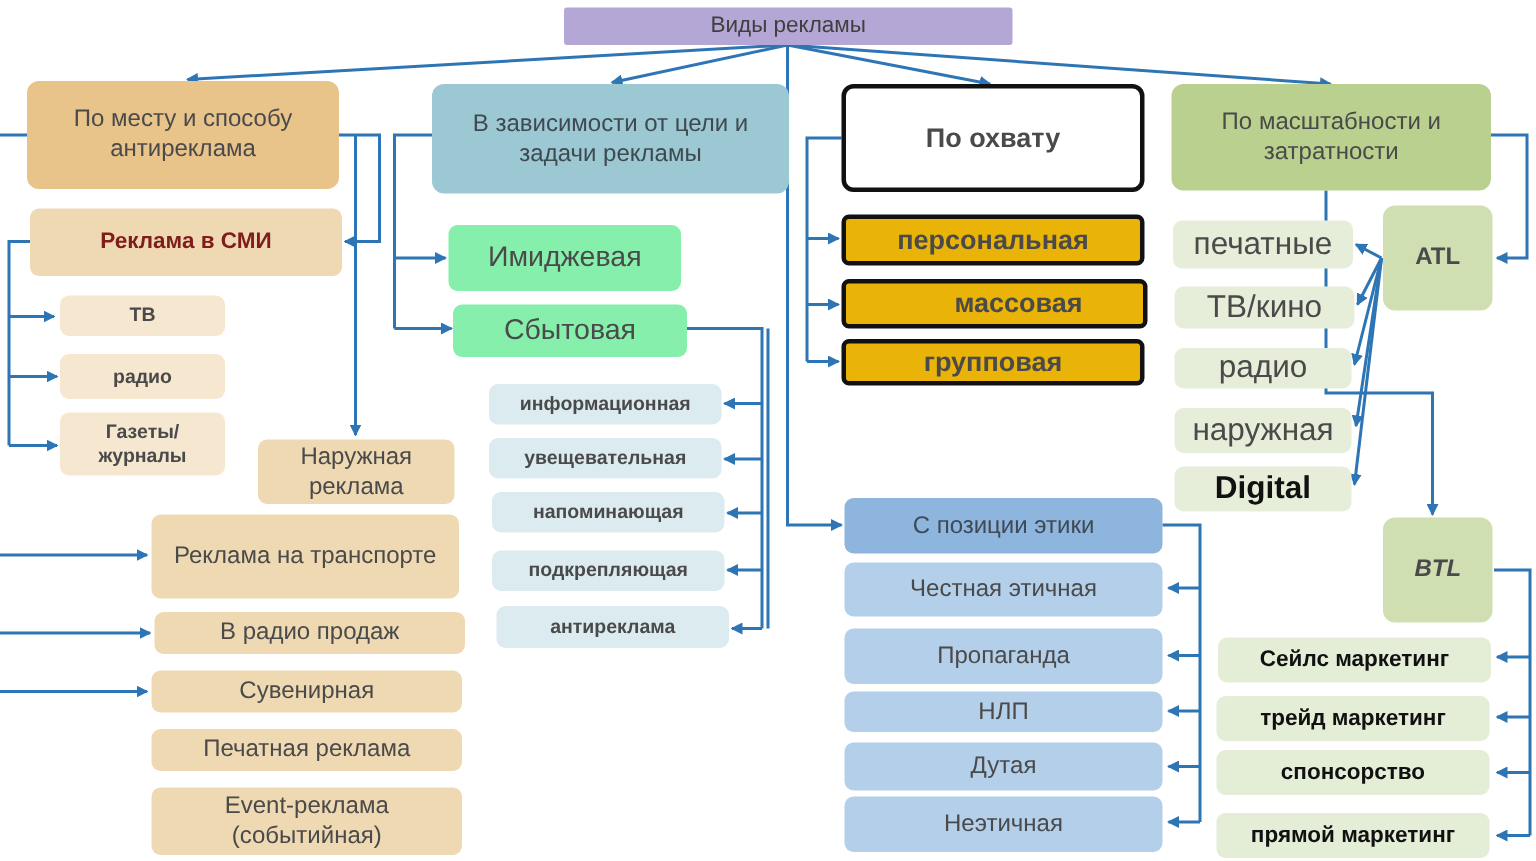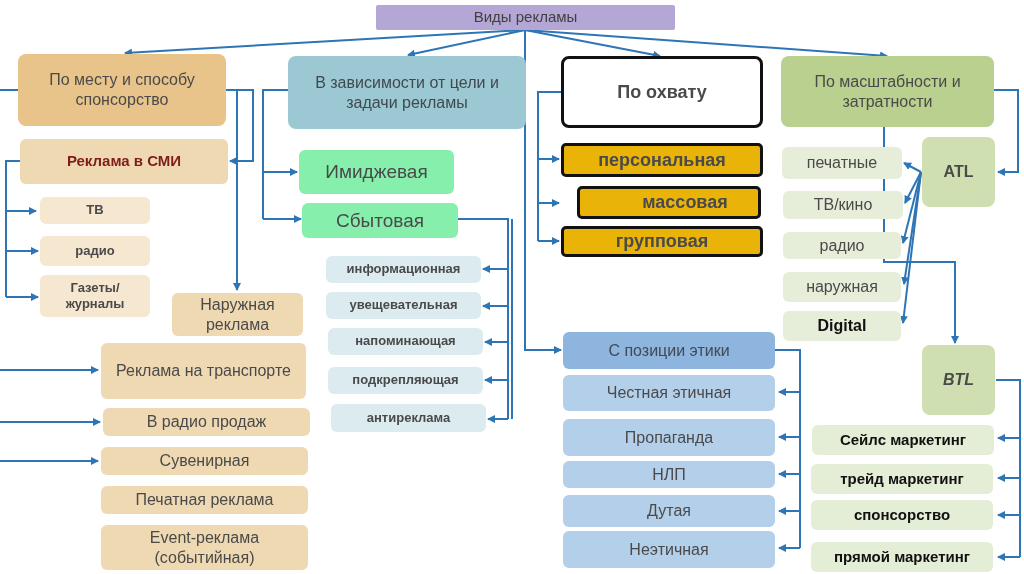--- a/index.html
+++ b/index.html
@@ -26,21 +26,21 @@
 
     .teal-h { background: #9cc8d3; font-size: 16px; color: #3f4a50; border-radius: 8px; }
     .teal-m { background: #86efac; font-size: 19px; font-weight: normal; color: #4a4a4a; }
     .teal-s { background: #dcebef; font-size: 13px; font-weight: bold; color: #4a4a4a; }
 
     .black-h { background: #fff; border: 3px solid #111; border-radius: 8px; font-size: 18px; font-weight: bold; color: #4a4a4a; }
     .black-s { background: #eab308; border: 3px solid #111; border-radius: 5px; font-size: 18px; font-weight: bold; color: #4a4a4a; }
 
     .green-h { background: #b9d08f; font-size: 16px; color: #4a4a4a; border-radius: 8px; }
     .green-atl { background: #cfdfb1; font-size: 16px; font-weight: bold; color: #4a4a4a; border-radius: 8px; }
-    .green-s { background: #e6eed9; font-size: 16px; color: #4a4a4a; }
+    .green-s { background: #e6eed9; font-size: 21px; color: #4a4a4a; }
     .green-s.dark { color: #111; font-weight: bold; }
     .green-btl-item { background: #e4edd6; font-size: 15px; font-weight: bold; color: #111; }
 
     .blue-h { background: #8db5dd; font-size: 16px; color: #3f4a55; }
     .blue-s { background: #b3cfea; font-size: 16px; color: #4a4a4a; }
   </style>
 </head>
 <body>
 
 <svg id="wires" viewBox="0 0 1024 574">
@@ -106,21 +106,21 @@
     <path d="M996,380 L1020,380 L1020,557"></path>
     <path d="M1020,438 L998,438" marker-end="url(#ah)"></path>
     <path d="M1020,478 L998,478" marker-end="url(#ah)"></path>
     <path d="M1020,515 L998,515" marker-end="url(#ah)"></path>
     <path d="M1020,557 L998,557" marker-end="url(#ah)"></path>
   </g>
 </svg>
 
 <div class="box root" style="left:376px;top:5px;width:299px;height:25px;">Виды рекламы</div>
 
-<div class="box orange-h" style="left:18px;top:54px;width:208px;height:72px;">По месту и способу спонсорство</div>
+<div class="box orange-h" style="left:18px;top:54px;width:208px;height:72px;">По месту и способу антиреклама</div>
 <div class="box orange-m" style="left:20px;top:139px;width:208px;height:45px;">Реклама в СМИ</div>
 <div class="box orange-s" style="left:40px;top:197px;width:110px;height:27px;">ТВ</div>
 <div class="box orange-s" style="left:40px;top:236px;width:110px;height:30px;">радио</div>
 <div class="box orange-s" style="left:40px;top:275px;width:110px;height:42px;padding:0 14px;">Газеты/журналы</div>
 <div class="box orange-l" style="left:172px;top:293px;width:131px;height:43px;padding:0 10px;">Наружная реклама</div>
 <div class="box orange-l" style="left:101px;top:343px;width:205px;height:56px;padding:0 12px;">Реклама на транспорте</div>
 <div class="box orange-l" style="left:103px;top:408px;width:207px;height:28px;">В радио продаж</div>
 <div class="box orange-l" style="left:101px;top:447px;width:207px;height:28px;">Сувенирная</div>
 <div class="box orange-l" style="left:101px;top:486px;width:207px;height:28px;">Печатная реклама</div>
 <div class="box orange-l" style="left:101px;top:525px;width:207px;height:45px;padding:0 30px;">Event-реклама (событийная)</div>
@@ -129,21 +129,21 @@
 <div class="box teal-m" style="left:299px;top:150px;width:155px;height:44px;">Имиджевая</div>
 <div class="box teal-m" style="left:302px;top:203px;width:156px;height:35px;">Сбытовая</div>
 <div class="box teal-s" style="left:326px;top:256px;width:155px;height:27px;">информационная</div>
 <div class="box teal-s" style="left:326px;top:292px;width:155px;height:27px;">увещевательная</div>
 <div class="box teal-s" style="left:328px;top:328px;width:155px;height:27px;">напоминающая</div>
 <div class="box teal-s" style="left:328px;top:367px;width:155px;height:27px;">подкрепляющая</div>
 <div class="box teal-s" style="left:331px;top:404px;width:155px;height:28px;">антиреклама</div>
 
 <div class="box black-h" style="left:561px;top:56px;width:202px;height:72px;">По охвату</div>
 <div class="box black-s" style="left:561px;top:143px;width:202px;height:34px;">персональная</div>
-<div class="box black-s" style="left:577px;top:186px;width:184px;height:33px;padding-left:32px;">массовая</div>
+<div class="box black-s" style="left:561px;top:186px;width:204px;height:33px;padding-left:32px;">массовая</div>
 <div class="box black-s" style="left:561px;top:226px;width:202px;height:31px;">групповая</div>
 
 <div class="box blue-h" style="left:563px;top:332px;width:212px;height:37px;">С позиции этики</div>
 <div class="box blue-s" style="left:563px;top:375px;width:212px;height:36px;">Честная этичная</div>
 <div class="box blue-s" style="left:563px;top:419px;width:212px;height:37px;">Пропаганда</div>
 <div class="box blue-s" style="left:563px;top:461px;width:212px;height:27px;">НЛП</div>
 <div class="box blue-s" style="left:563px;top:495px;width:212px;height:32px;">Дутая</div>
 <div class="box blue-s" style="left:563px;top:531px;width:212px;height:37px;">Неэтичная</div>
 
 <div class="box green-h" style="left:781px;top:56px;width:213px;height:71px;padding:0 10px;">По масштабности и затратности</div>

